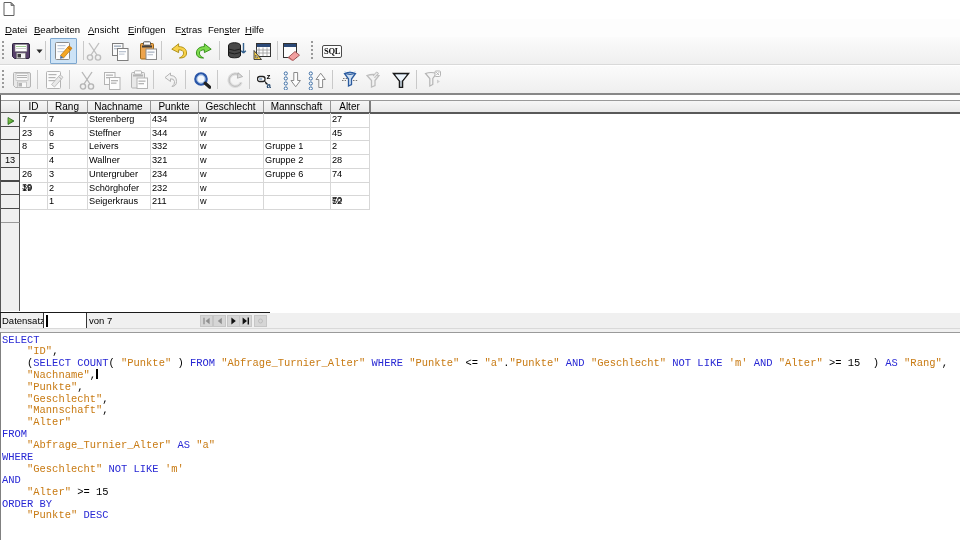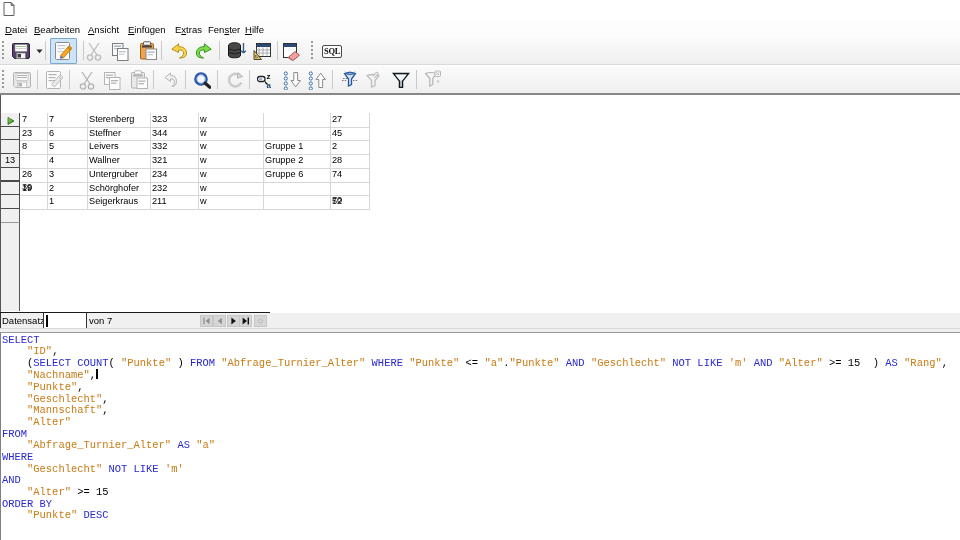--- a/index.html
+++ b/index.html
@@ -247,20 +247,37 @@
     <svg class="abs" style="left:424px;top:4px" width="18" height="18" viewBox="0 0 18 18">
       <path d="M1.5 3.5 Q7 1.5 12.5 3.5 L8.8 8.5 V14.5 L5.8 16 V8.5 Z" fill="#f4f4f4" stroke="#b5b5b5" stroke-width="1.2"></path>
 <rect x="11" y="1" width="5.5" height="5.5" rx="1" fill="#fdfdfd" stroke="#b5b5b5"></rect>
 <path d="M12.2 2.2 L15.2 5.2 M15.2 2.2 L12.2 5.2" stroke="#b5b5b5" stroke-width="1"></path>
 <path d="M16 11.5 L13 9.5 V13.5 Z" fill="#cfcfcf"></path>
     </svg>
   </div>
 
   <div class="abs" id="tablearea">
 
+    <div class="abs" id="thead">
+      <div class="hsep" style="left:18px;background:#4a4a4a"></div>
+      <div class="hsep" style="left:46px"></div>
+      <div class="hsep" style="left:86px"></div>
+      <div class="hsep" style="left:149px"></div>
+      <div class="hsep" style="left:197px"></div>
+      <div class="hsep" style="left:262px"></div>
+      <div class="hsep" style="left:329px"></div>
+      <div class="hsep" style="left:368px;width:2px;background:#7d7d7d"></div>
+      <div class="hlabel" style="left:19px;width:27px">ID</div>
+      <div class="hlabel" style="left:46px;width:40px">Rang</div>
+      <div class="hlabel" style="left:86px;width:63px">Nachname</div>
+      <div class="hlabel" style="left:149px;width:48px">Punkte</div>
+      <div class="hlabel" style="left:197px;width:65px">Geschlecht</div>
+      <div class="hlabel" style="left:262px;width:67px">Mannschaft</div>
+      <div class="hlabel" style="left:329px;width:39px">Alter</div>
+    </div>
     <div id="grid" class="abs" style="left:0;top:18px;width:380px;height:200px;">
       <div class="gridv" style="left:46px;top:0;height:95.9px"></div>
       <div class="gridv" style="left:86px;top:0;height:95.9px"></div>
       <div class="gridv" style="left:149px;top:0;height:95.9px"></div>
       <div class="gridv" style="left:197px;top:0;height:95.9px"></div>
       <div class="gridv" style="left:262px;top:0;height:95.9px"></div>
       <div class="gridv" style="left:329px;top:0;height:95.9px"></div>
       <div class="gridv" style="left:368px;top:0;height:95.9px"></div>
       <div class="gridh" style="left:18px;top:13.7px;width:351px"></div>
       <div class="gridh" style="left:18px;top:27.4px;width:351px"></div>
@@ -283,21 +300,21 @@
           <linearGradient id="ga" x1="0" y1="0" x2="1" y2="1">
             <stop offset="0" stop-color="#a8e063"></stop>
             <stop offset="1" stop-color="#1f7a12"></stop>
           </linearGradient>
         </defs>
         <path d="M1 0.5 L7 4 L1 7.5 Z" fill="url(#ga)" stroke="#14590b" stroke-width="0.7"></path>
       </svg>
       <div class="cell" style="left:21px;top:0.0px;height:13.7px;line-height:13.7px">7</div>
       <div class="cell" style="left:48px;top:0.0px;height:13.7px;line-height:13.7px">7</div>
       <div class="cell" style="left:88px;top:0.0px;height:13.7px;line-height:13.7px">Sterenberg</div>
-      <div class="cell" style="left:151px;top:0.0px;height:13.7px;line-height:13.7px">323</div>
+      <div class="cell" style="left:151px;top:0.0px;height:13.7px;line-height:13.7px">434</div>
       <div class="cell" style="left:199px;top:0.0px;height:13.7px;line-height:13.7px">w</div>
       <div class="cell" style="left:331px;top:0.0px;height:13.7px;line-height:13.7px">27</div>
       <div class="cell" style="left:21px;top:13.7px;height:13.7px;line-height:13.7px">23</div>
       <div class="cell" style="left:48px;top:13.7px;height:13.7px;line-height:13.7px">6</div>
       <div class="cell" style="left:88px;top:13.7px;height:13.7px;line-height:13.7px">Steffner</div>
       <div class="cell" style="left:151px;top:13.7px;height:13.7px;line-height:13.7px">344</div>
       <div class="cell" style="left:199px;top:13.7px;height:13.7px;line-height:13.7px">w</div>
       <div class="cell" style="left:331px;top:13.7px;height:13.7px;line-height:13.7px">45</div>
       <div class="cell" style="left:21px;top:27.4px;height:13.7px;line-height:13.7px">8</div>
       <div class="cell" style="left:48px;top:27.4px;height:13.7px;line-height:13.7px">5</div>

